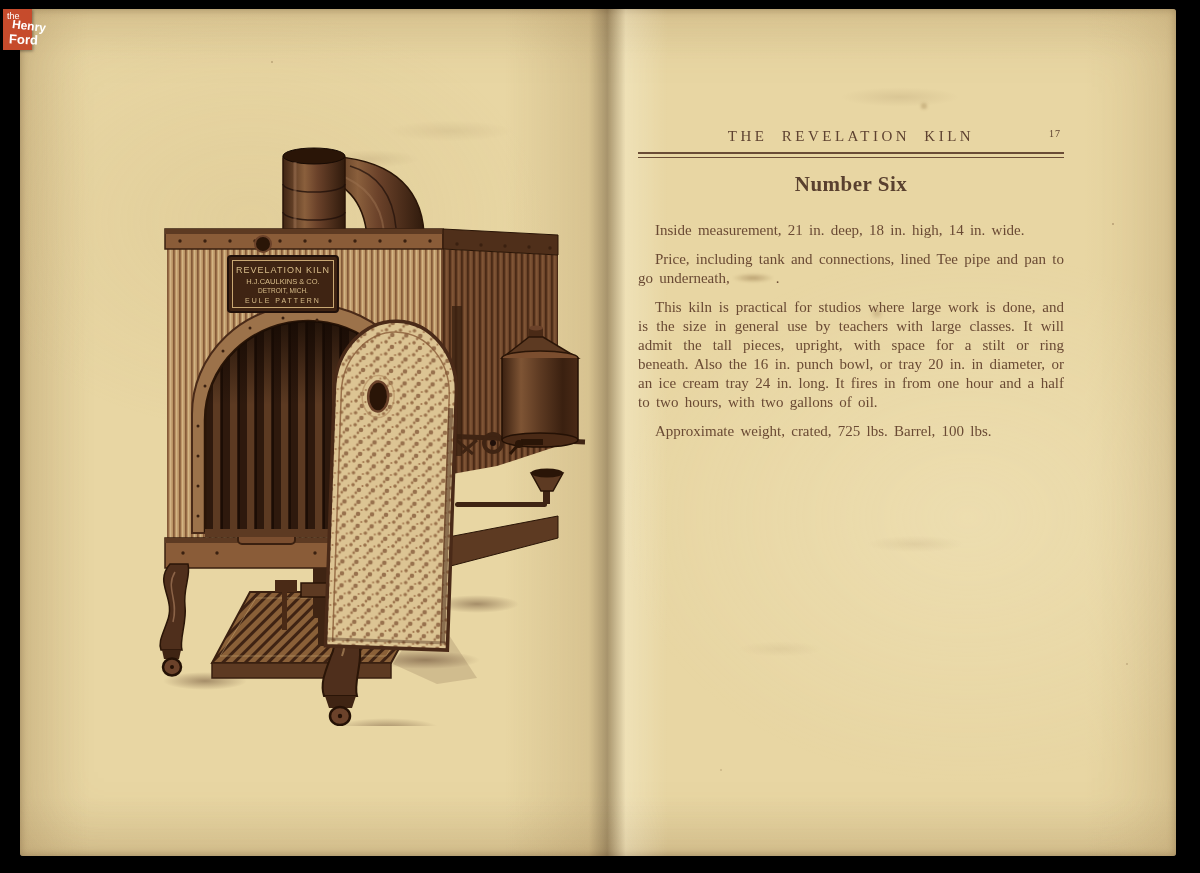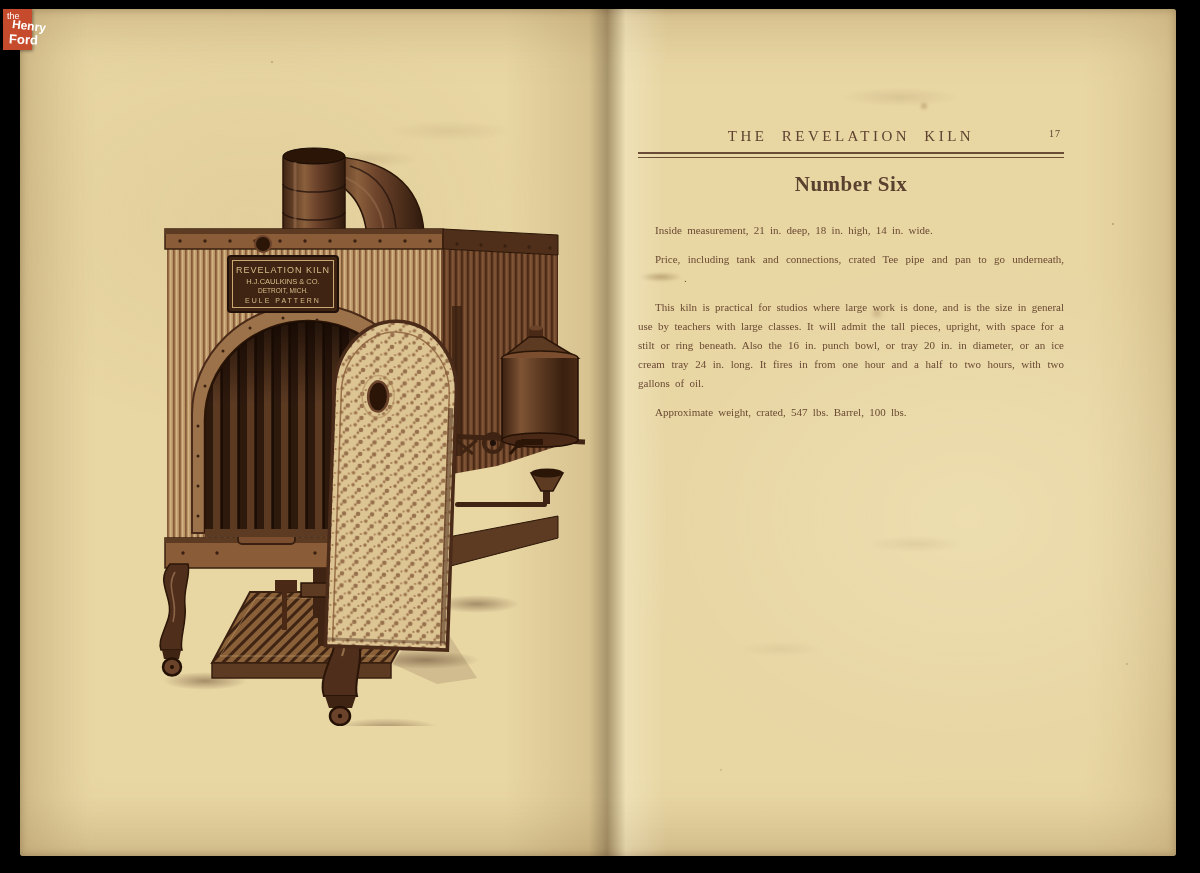--- a/index.html
+++ b/index.html
@@ -38,21 +38,21 @@
   .logo-henry{left:9px;top:11px;font-size:12px;font-weight:bold;transform:rotate(7deg);}
   .logo-ford{left:6px;top:24px;font-size:13px;font-weight:bold;transform:rotate(3deg);}
   
   .rp{position:absolute;left:618px;top:118px;width:426px;color:#6a4a34;}
   .hdr{position:relative;text-align:center;height:18px;}
   .running-title{font-size:15px;letter-spacing:3.5px;word-spacing:7px;color:#5e4231;}
   .page-number{position:absolute;right:3px;top:1px;font-size:10px;letter-spacing:1px;color:#5e4231;}
   .double-rule{margin-top:7px;height:3px;border-top:2px solid #6a4c36;border-bottom:1px solid #6a4c36;}
   .section-title{margin:14px 0 24px;text-align:center;font-size:21px;font-weight:bold;
                  letter-spacing:.5px;color:#59402f;}
-  .rp p{margin:10px 0 0;font-size:11px;line-height:19px;text-align:justify;
+  .rp p{margin:10px 0 0;font-size:15px;line-height:19px;text-align:justify;
         text-indent:17px;word-spacing:2.5px;color:#6a4a34;}
   .smudge{display:inline-block;width:42px;height:10px;margin:0 2px;vertical-align:baseline;
           border-radius:50%;background:radial-gradient(closest-side, rgba(150,120,75,.55), rgba(150,120,75,0));
           filter:blur(1px);}
   
   .kiln{position:absolute;left:105px;top:127px;}
 </style>
 </head>
 <body>
 
@@ -284,26 +284,26 @@
         <span class="running-title">THE REVELATION KILN</span>
         <span class="page-number">17</span>
       </div>
       <div class="double-rule"></div>
 
       <div class="section-title">Number Six</div>
 
       <p>Inside measurement, 21 in. deep, 18 in. high, 14 in. wide.</p>
 
 
-      <p><span>Price, including tank and connections, crated Tee pipe and pan to go underneath,</span><span class="smudge"></span><span>.</span></p>
+      <p><span>Price, including tank and connections, lined Tee pipe and pan to go underneath,</span><span class="smudge"></span><span>.</span></p>
 
       <p>This kiln is practical for studios where large work is done, and is the size in general use by teachers with large classes.  It will admit the tall pieces, upright, with space for a stilt or ring beneath.  Also the 16 in. punch bowl, or tray 20 in. in diameter, or an ice cream tray 24 in. long.  It fires in from one hour and a half to two hours, with two gallons of oil.</p>
 
 
-      <p>Approximate weight, crated, 547 lbs.  Barrel, 100 lbs.</p>
+      <p>Approximate weight, crated, 725 lbs.  Barrel, 100 lbs.</p>
     </div>
   </div>
 
   <div class="logo">
     <span class="logo-the">the</span>
     <span class="logo-henry">Henry</span>
     <span class="logo-ford">Ford</span>
   </div>
 
 </div>

